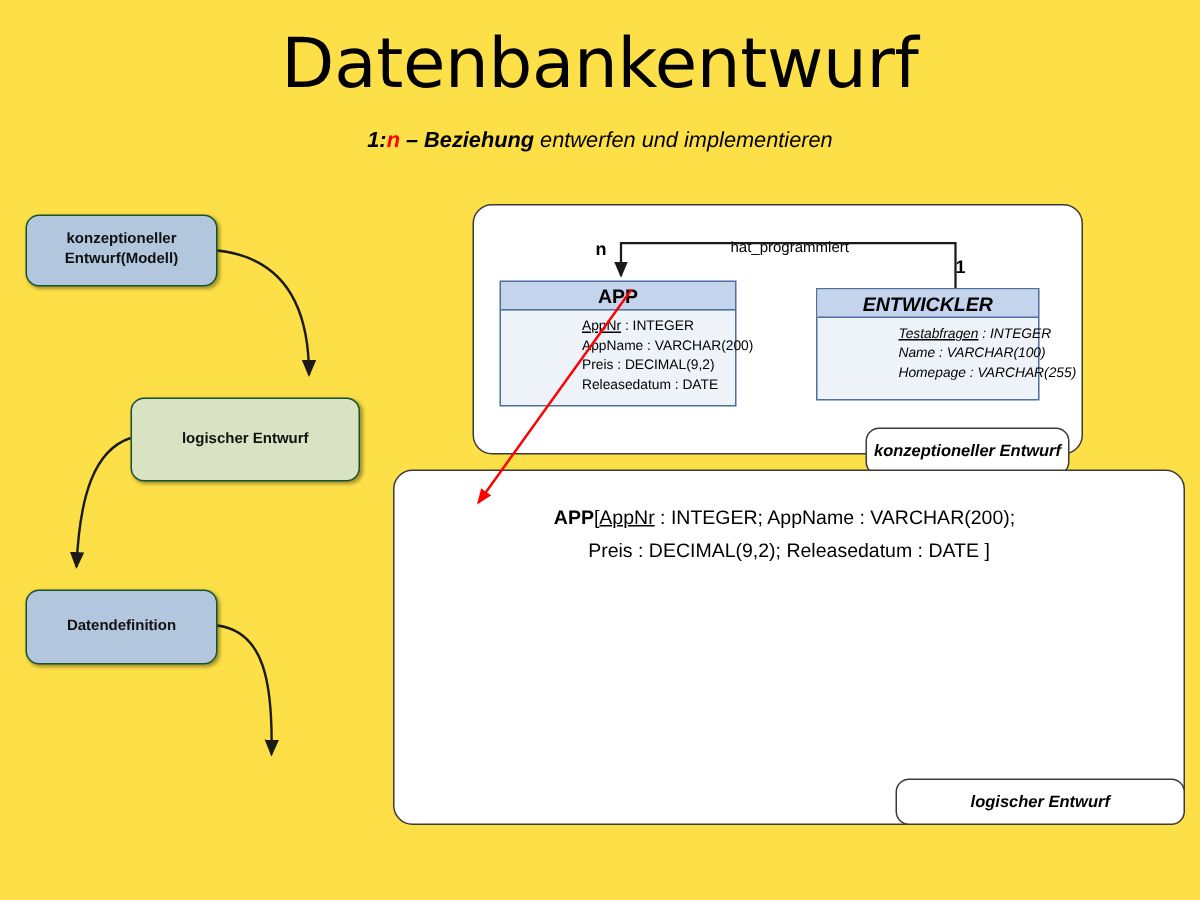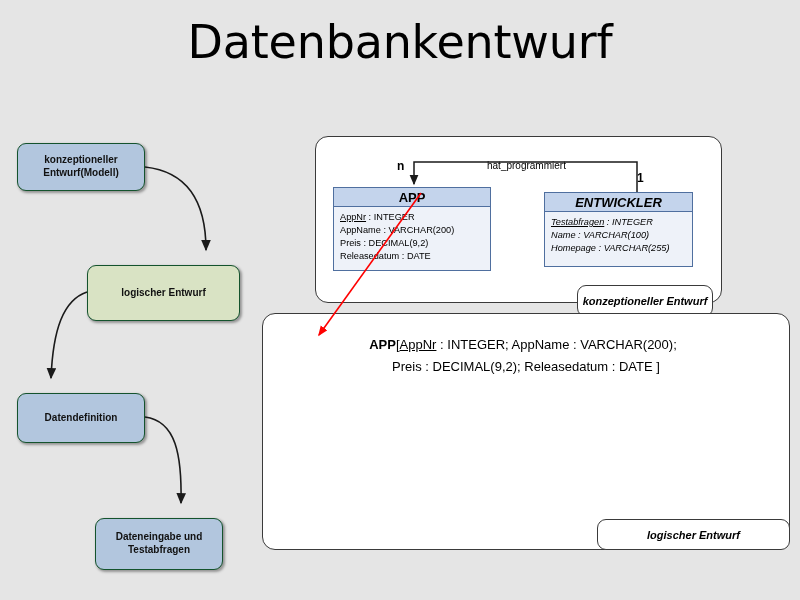--- a/index.html
+++ b/index.html
@@ -4,21 +4,21 @@
 <style>
   html, body {
     margin: 0;
     padding: 0;
     background: #ffffff;
   }
   #slide {
     position: relative;
     width: 800px;
     height: 600px;
-    background: #e5e5e5;
+    background: #fde047;
     overflow: hidden;
     font-family: "Liberation Sans", sans-serif;
   }
 
   
   #title {
     position: absolute;
     left: 0;
     top: 18px;
     width: 800px;
@@ -110,20 +110,21 @@
     font-weight: bold;
     color: #000000;
   }
   .entity-attrs {
     box-sizing: border-box;
     padding: 4px 5px 4px 6px;
     font-family: "Liberation Sans", sans-serif;
     font-size: 9.2px;
     color: #000000;
     line-height: 1.42;
+    margin-left: 48px;
   }
   .attr { white-space: pre; }
   .attr .pk { text-decoration: underline; }
 
   
   .card-label {
     position: absolute;
     font-family: "Liberation Sans", sans-serif;
     font-size: 12px;
     font-weight: bold;
@@ -163,38 +164,35 @@
     pointer-events: none;
   }
 </style>
 </head>
 <body>
 
 <div id="slide">
 
   <div id="title">Datenbankentwurf</div>
 
+  <div id="subtitle"><span class="b">1:</span><span class="red">n</span><span class="b"> – Beziehung</span><span> entwerfen und implementieren</span></div>
 
   <div class="flow-box flow-blue" style="left:17px; top:143px; width:128px; height:48px;">
     <span style="white-space:pre-line">konzeptioneller
 Entwurf(Modell)</span>
   </div>
 
   <div class="flow-box flow-green" style="left:87px; top:265px; width:153px; height:56px;">
     <span style="white-space:pre-line">logischer Entwurf</span>
   </div>
 
   <div class="flow-box flow-blue" style="left:17px; top:393px; width:128px; height:50px;justify-content:center;">
     <span style="white-space:pre-line">Datendefinition</span>
   </div>
 
-  <div class="flow-box flow-blue" style="left:95px; top:518px; width:128px; height:52px;">
-    <span style="white-space:pre-line">Dateneingabe und
-Testabfragen</span>
-  </div>
 
   <div class="panel" style="left:315px; top:136px; width:407px; height:167px;"></div>
 
   <div class="panel-tab" style="left:577px; top:285px; width:136px; height:32px;">
     <span>konzeptioneller Entwurf</span>
   </div>
 
   <div class="entity" style="left:333px; top:187px; width:158px; height:84px;">
     <div class="entity-header">APP</div>
     <div class="entity-attrs">

